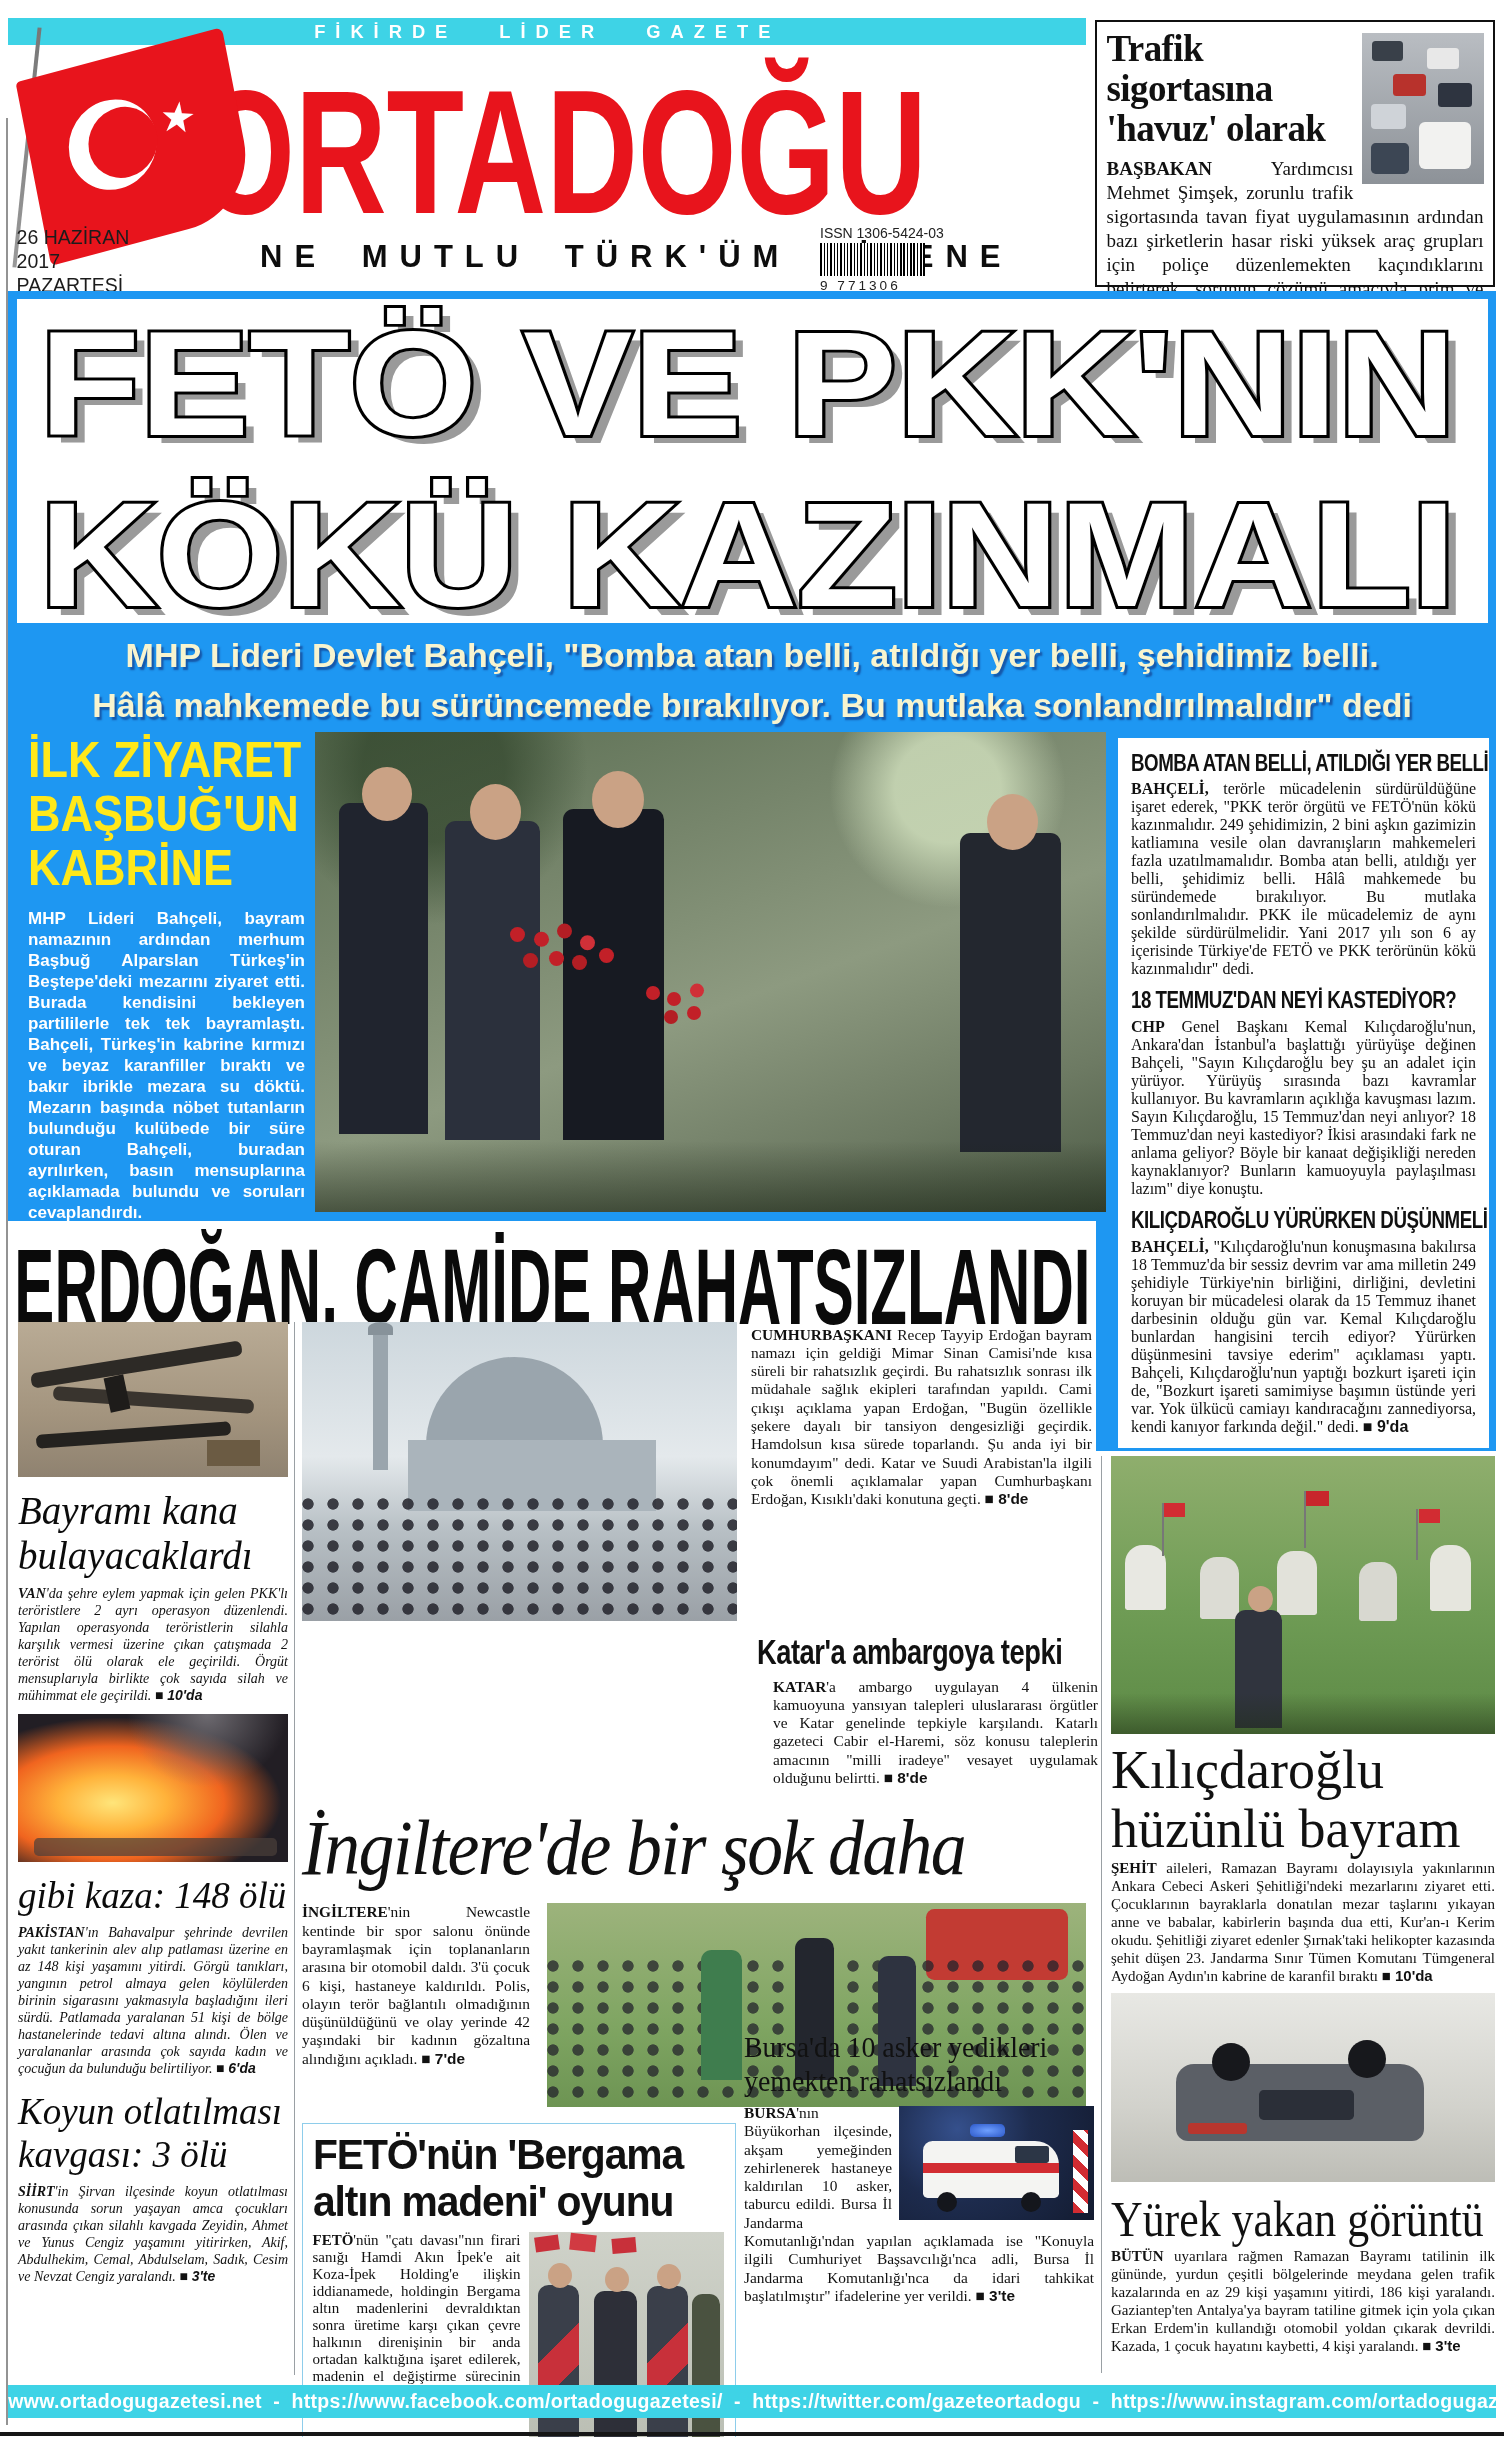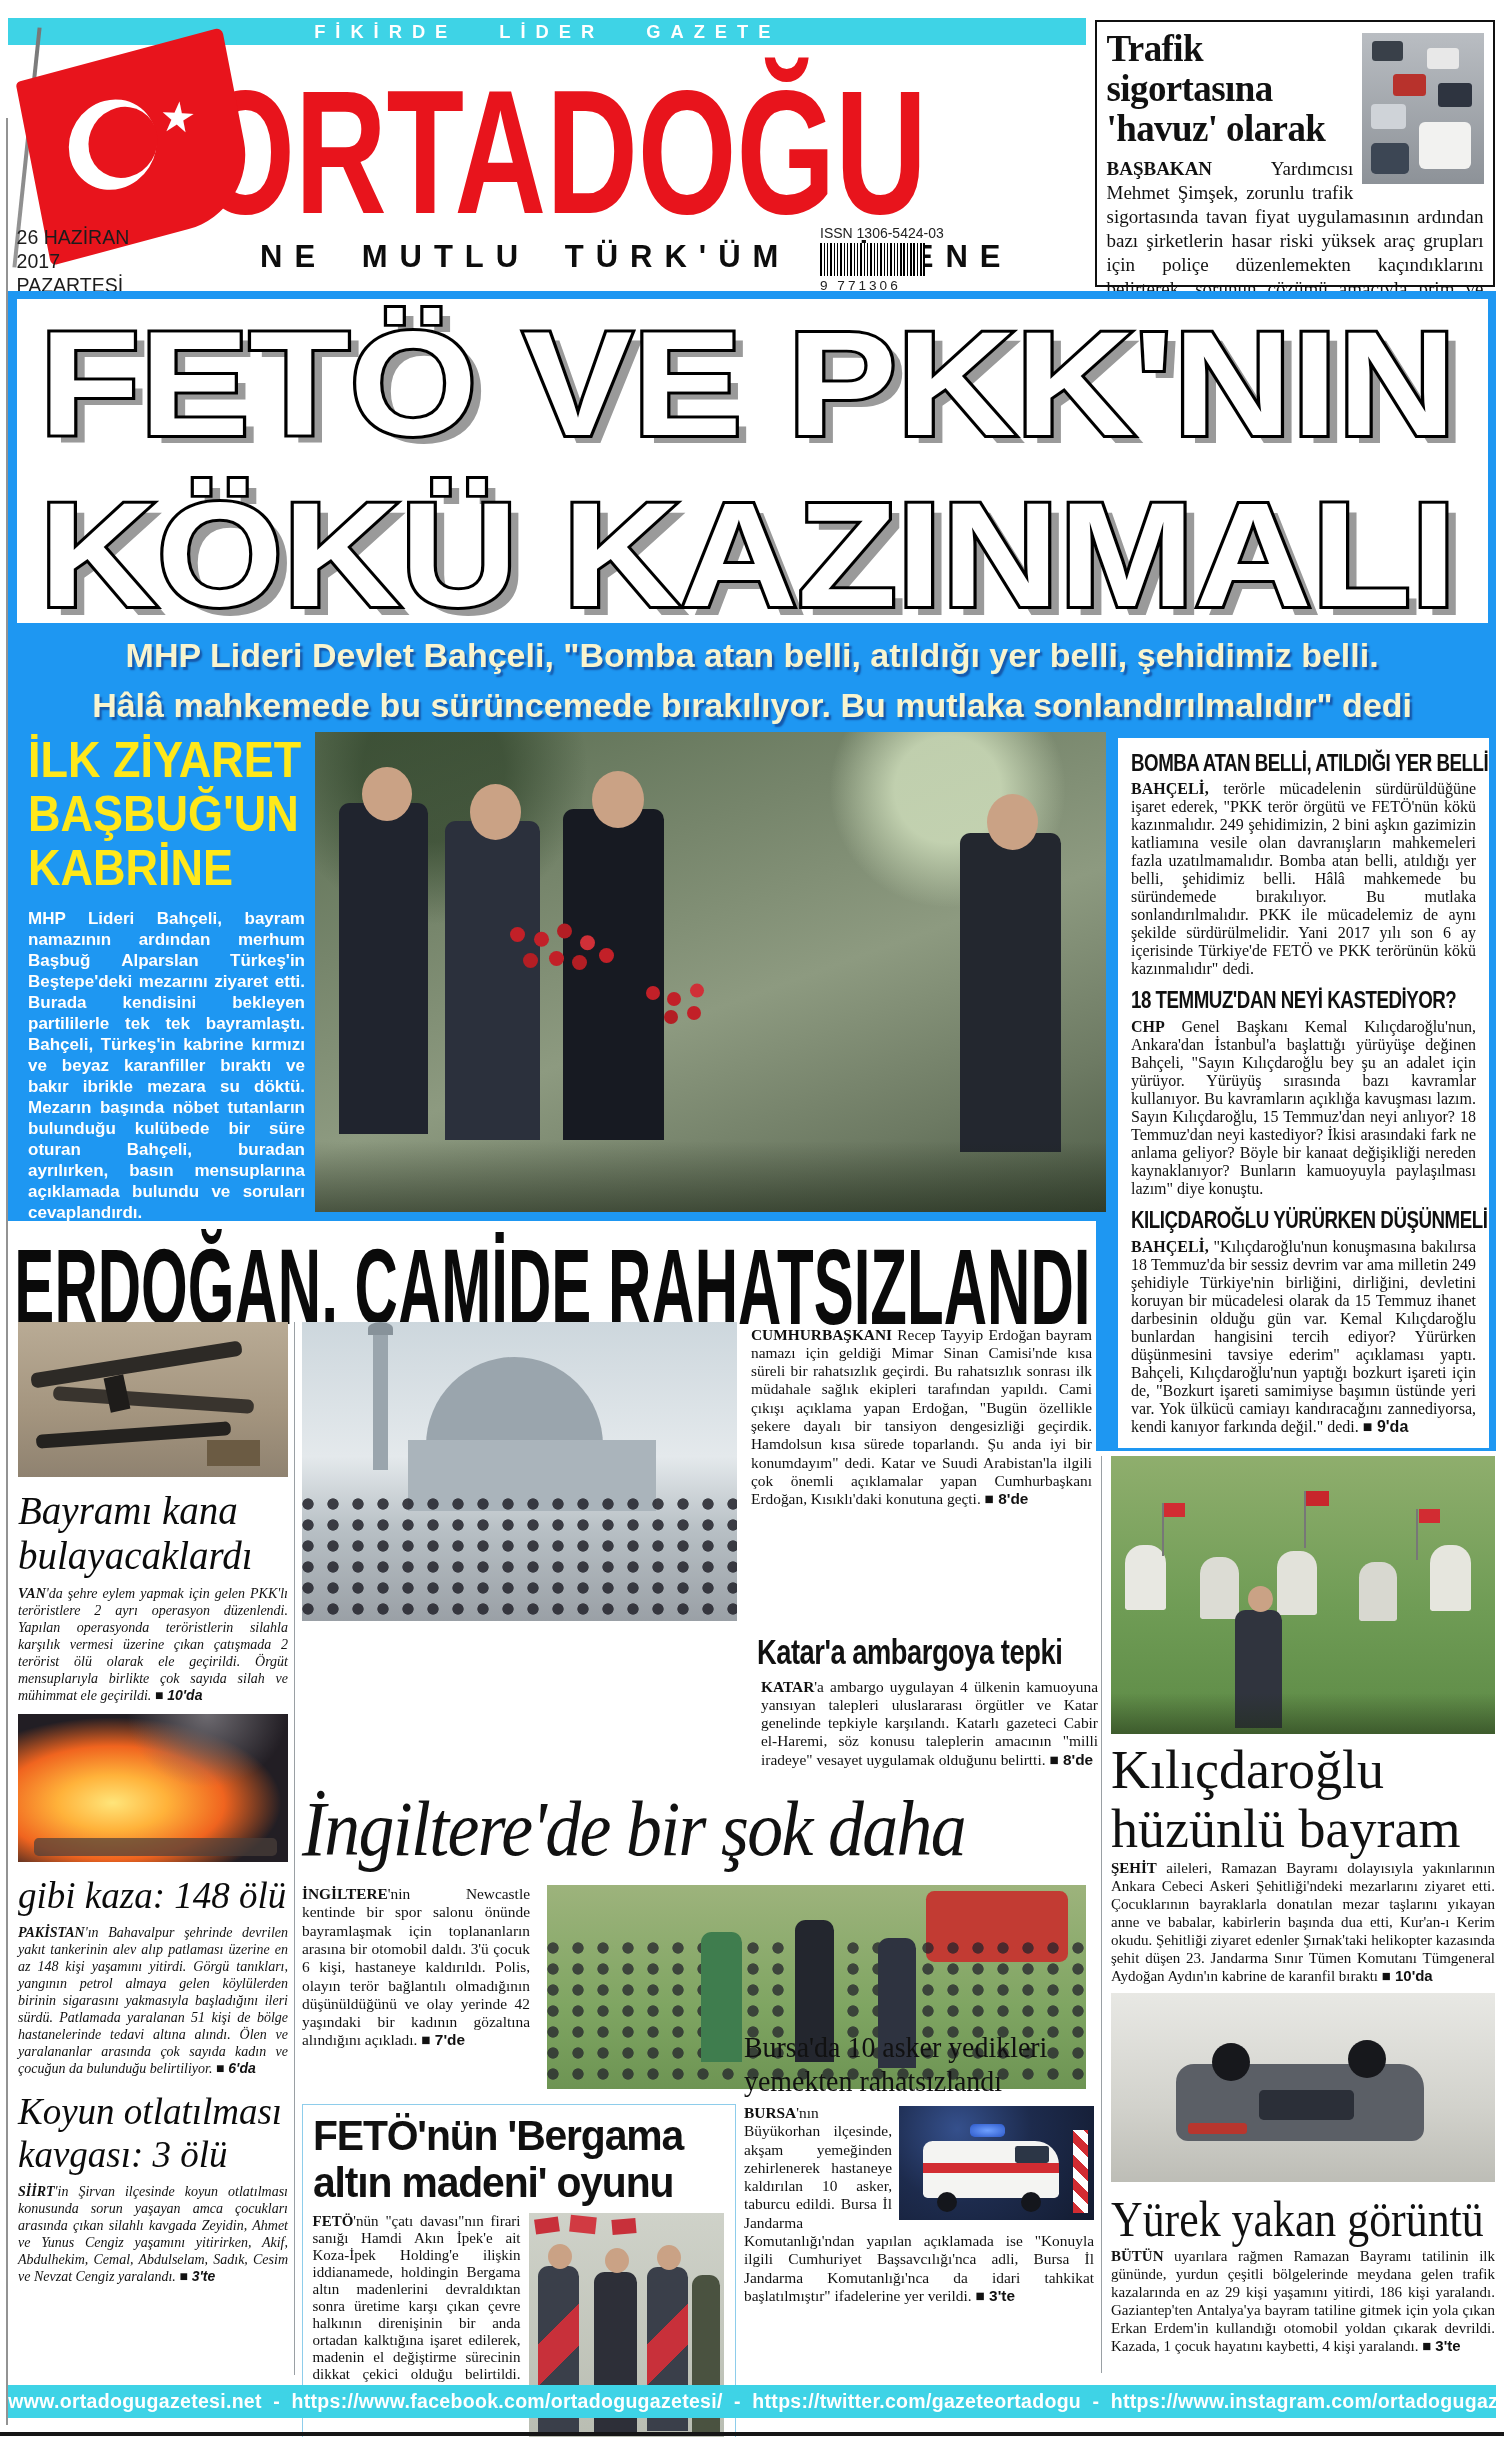--- a/index.html
+++ b/index.html
@@ -285,21 +285,21 @@
         <div class="headcrowd" style="height:124px;"></div>
       </div>
       <p id="erd-text" class="serif just" style="margin:3.5px 0 0 14px;">
         <b class="lead">CUMHURBAŞKANI</b>
         <span>Recep Tayyip Erdoğan bayram namazı için geldiği Mimar Sinan Camisi'nde kısa süreli bir rahatsızlık geçirdi. Bu rahatsızlık sonrası ilk müdahale sağlık ekipleri tarafından yapıldı. Cami çıkışı açıklama yapan Erdoğan, "Bugün özellikle şekere dayalı bir tansiyon dengesizliği geçirdik. Hamdolsun kısa sürede toparlandı. Şu anda iyi bir konumdayım" dedi. Katar ve Suudi Arabistan'la ilgili çok önemli açıklamalar yapan Cumhurbaşkanı Erdoğan, Kısıklı'daki konutuna geçti.</span>
         <span class="ref">■ 8'de</span>
       </p>
     </div>
     <div id="katar-wrap">
       <div class="katar-title cond" style="margin-top:10.6px;">Katar'a ambargoya tepki</div>
-      <p class="serif just" style="margin:6px 0 0 4px;font-size:15.4px;line-height:18.3px;">
+      <p class="serif just" style="margin:6px 0 0 16px;font-size:15.4px;line-height:18.3px;">
         <b class="lead">KATAR</b><span>'a ambargo uygulayan 4 ülkenin kamuoyuna yansıyan talepleri uluslararası örgütler ve Katar genelinde tepkiyle karşılandı. Katarlı gazeteci Cabir el-Haremi, söz konusu taleplerin amacının "milli iradeye" vesayet uygulamak olduğunu belirtti.</span>
         <span class="ref">■ 8'de</span>
       </p>
     </div>
     <div id="ing-headline" class="cond">İngiltere'de bir şok daha</div>
     <div id="ing-row">
       <p id="ing-body" class="serif just" style="margin:0;">
         <b class="lead">İNGİLTERE</b><span>'nin Newcastle kentinde bir spor salonu önünde bayramlaşmak için toplananların arasına bir otomobil daldı. 3'ü çocuk 6 kişi, hastaneye kaldırıldı. Polis, olayın terör bağlantılı olmadığının düşünüldüğünü ve olay yerinde 42 yaşındaki bir kadının gözaltına alındığını açıkladı.</span>
         <span class="ref">■ 7'de</span>
       </p>

